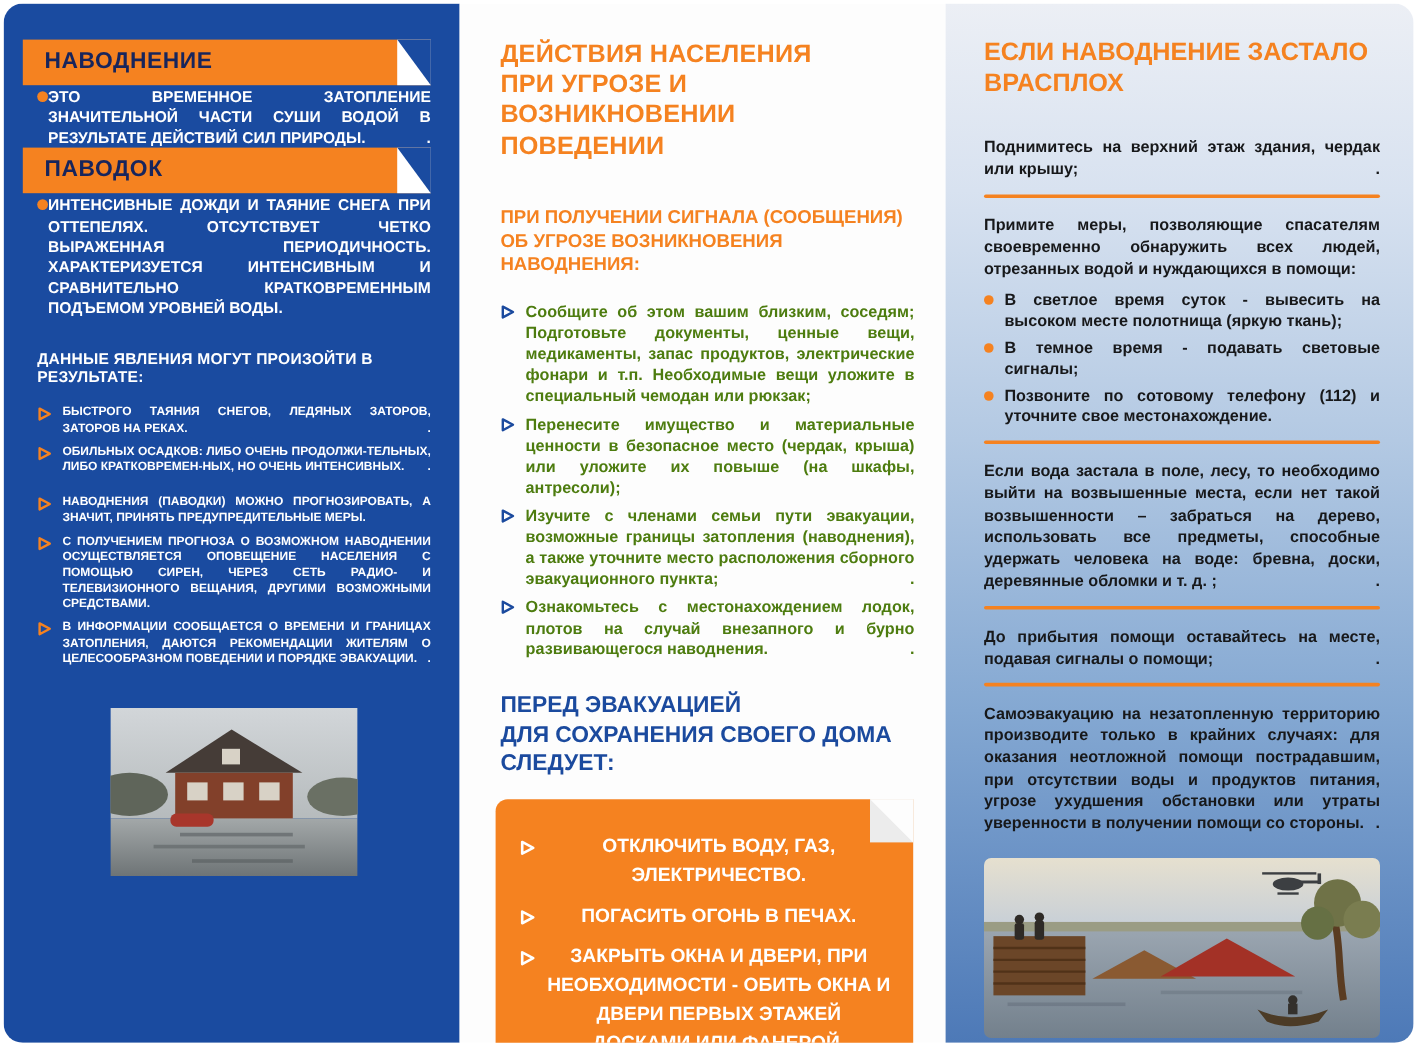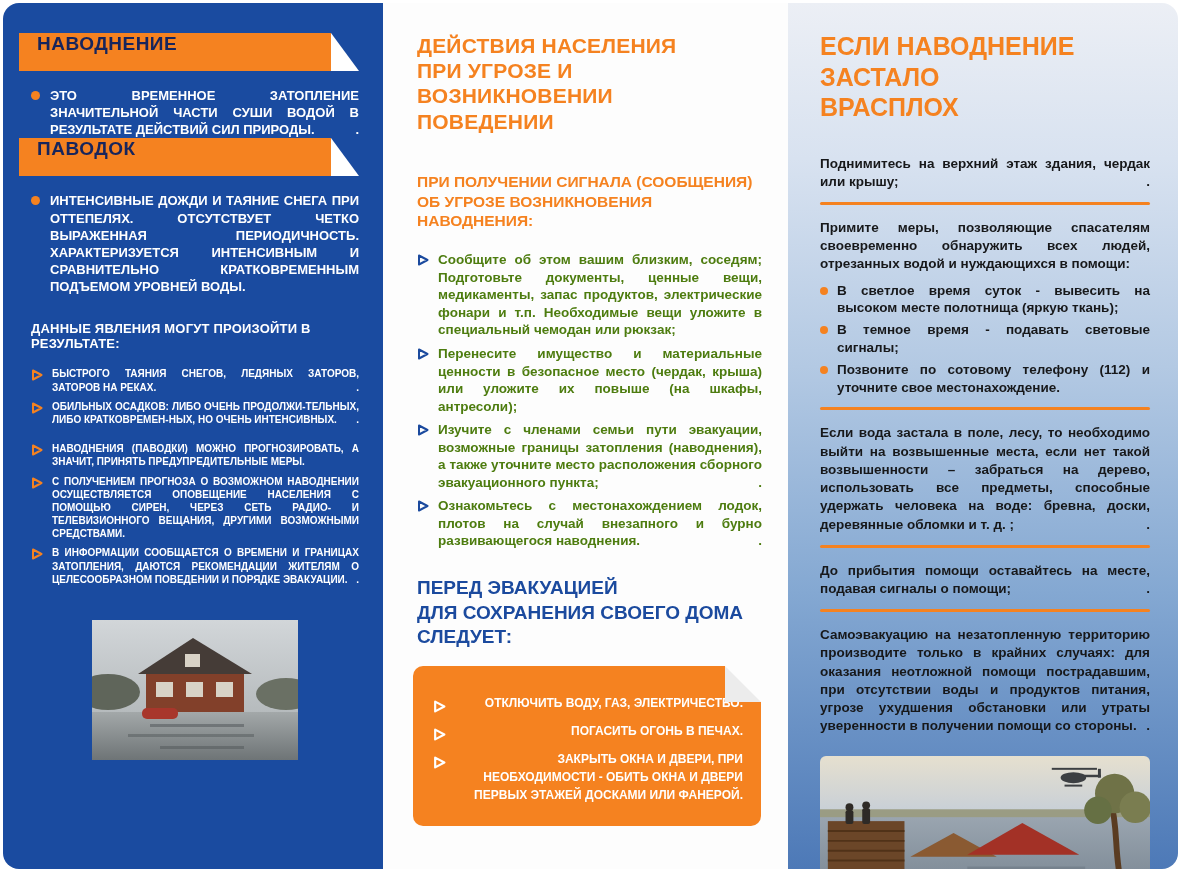--- a/index.html
+++ b/index.html
@@ -4,26 +4,26 @@
 <style>
   html,body{margin:0;padding:0;background:#fff}
   body{width:1181px;height:872px;overflow:hidden;font-family:"Liberation Sans",sans-serif;}
   .page{width:1181px;height:872px;padding:3px;box-sizing:border-box;background:#fff}
   .brochure{display:flex;width:1175px;height:866px;border-radius:16px;overflow:hidden}
   .panel{height:100%;box-sizing:border-box;position:relative}
 
   
   .panel-left{width:392px;background:#1a4ba0;color:#fff;padding:30px 24px 0 28px}
   .banner{position:relative;height:38px;background:#f58220;margin-left:-12px;width:340px;
-          display:flex;padding-left:18px;box-sizing:border-box}
+          display:flex;align-items:center;padding-left:18px;box-sizing:border-box}
   .banner::after{content:"";position:absolute;top:0;right:0;width:0;height:0;border-style:solid;
           border-width:0 28px 38px 0;border-color:#1a4ba0 #1a4ba0 #ffffff #ffffff}
   .banner-txt{font-size:19px;font-weight:bold;color:#17255c;letter-spacing:.5px}
   .b2{}
-  .def{display:flex;gap:10px;margin-top:16px}
+  .def{display:flex;margin-top:1px}
   .rdot{flex:0 0 9px;width:9px;height:9px;border-radius:50%;background:#f58220;margin-top:4px}
   .def-txt{margin:0;font-size:13px;font-weight:bold;line-height:1.32;text-align:justify;color:#fff}
   .causes-title{margin:26px 0 0;font-size:13px;font-weight:bold;letter-spacing:.2px}
   .l-list{margin-top:16px}
   .li{display:flex;gap:9px;margin-top:6px}
   .li.gap{margin-top:16px}
   .arw{flex:0 0 12px;width:12px;height:12px;margin-top:2px;color:#f58220}
   .arw svg{display:block}
   .arw path{fill:none;stroke:currentColor;stroke-width:2;stroke-linejoin:round}
   .li-txt{flex:1;margin:0;font-size:10px;font-weight:bold;line-height:1.32;text-align:justify}
@@ -40,26 +40,26 @@
   .m-list .arw{color:#1b4a9e;margin-top:3px}
   .m-list .li-txt{color:#4d7c0f;font-size:13.5px;line-height:1.3}
   .m-h2{margin:26px 0 0;color:#1b4a9e;font-size:19px;line-height:1.3;font-weight:bold}
   .obox{position:relative;margin-top:16px;margin-left:-4px;width:348px;background:#f58220;
         border-radius:10px;border-top-right-radius:0;padding:28px 18px 22px 20px;box-sizing:border-box}
   .obox::after{content:"";position:absolute;top:0;right:0;width:0;height:0;border-style:solid;
         border-width:0 36px 36px 0;border-color:#fdfdfd #fdfdfd #ececec #ececec}
   .obox .li{margin-top:10px}
   .obox .li:first-child{margin-top:0}
   .obox .arw{color:#fff;flex-basis:13px;width:13px;margin-top:6px}
-  .obox .li-txt{color:#fff;font-size:12px;font-weight:bold;line-height:1.5;text-align:right}
+  .obox .li-txt{color:#fff;font-size:16px;font-weight:bold;line-height:1.5;text-align:center}
 
   
   .panel-right{width:391px;padding:28px 28px 0 32px;
         background:linear-gradient(180deg,#eceff5 0%,#d8e2f0 18%,#b3c9e3 42%,#84a8d2 68%,#4d79b7 100%)}
-  .r-title{margin:0;color:#f58220;font-size:25px;line-height:1.22;font-weight:bold}
+  .r-title{margin:0;color:#f58220;font-size:21px;line-height:1.22;font-weight:bold}
   .r-par{margin:14px 0 0;color:#17181a;font-size:13.5px;font-weight:bold;line-height:1.35;text-align:justify}
   .r-par.first{margin-top:32px}
   .sep{height:3px;background:#f58220;margin-top:11px;border-radius:2px}
   .r-list{margin-top:8px}
   .r-li{display:flex;gap:9px;margin-top:4px}
   .r-li .rdot{margin-top:5px;flex:0 0 8px;width:8px;height:8px}
   .r-li-txt{flex:1;color:#17181a;font-size:13.5px;font-weight:bold;line-height:1.32;text-align:justify}
   .illu{margin:20px auto 0;width:330px;height:150px;border-radius:6px;overflow:hidden}
   .illu svg{display:block}
 </style>

